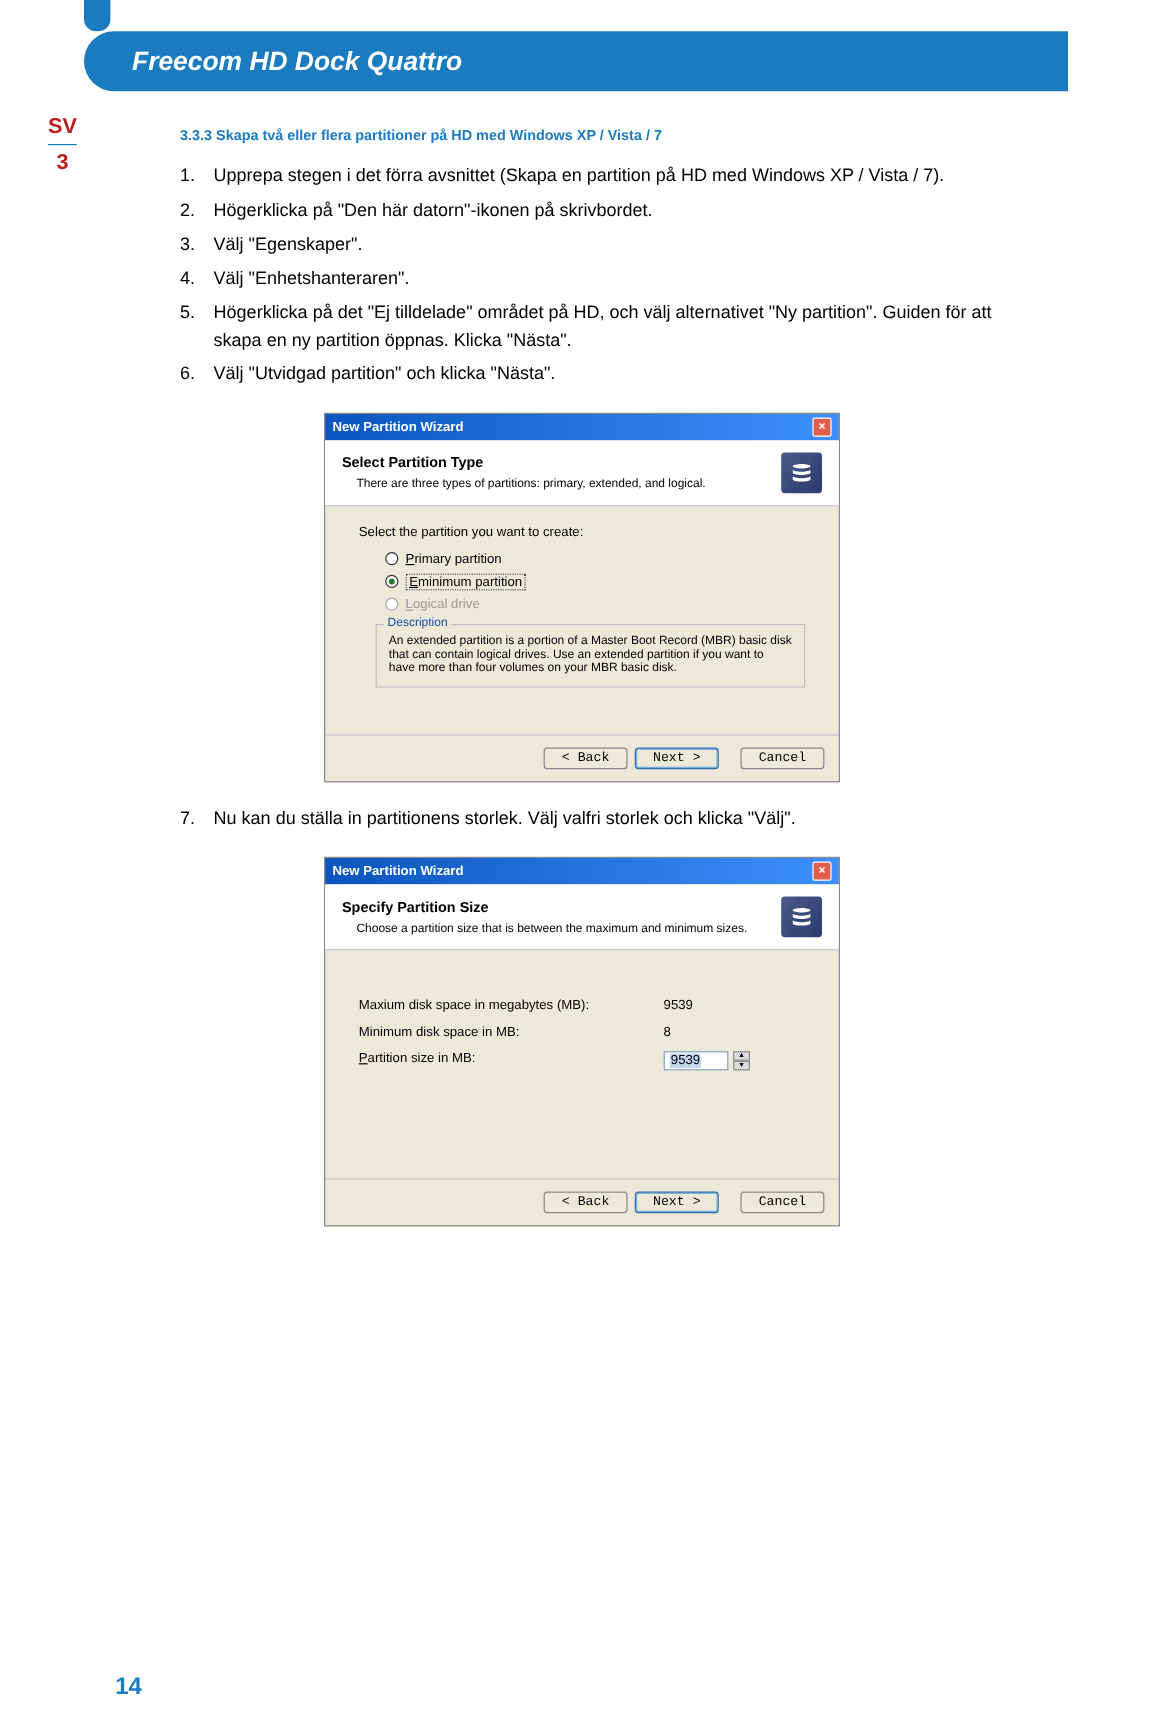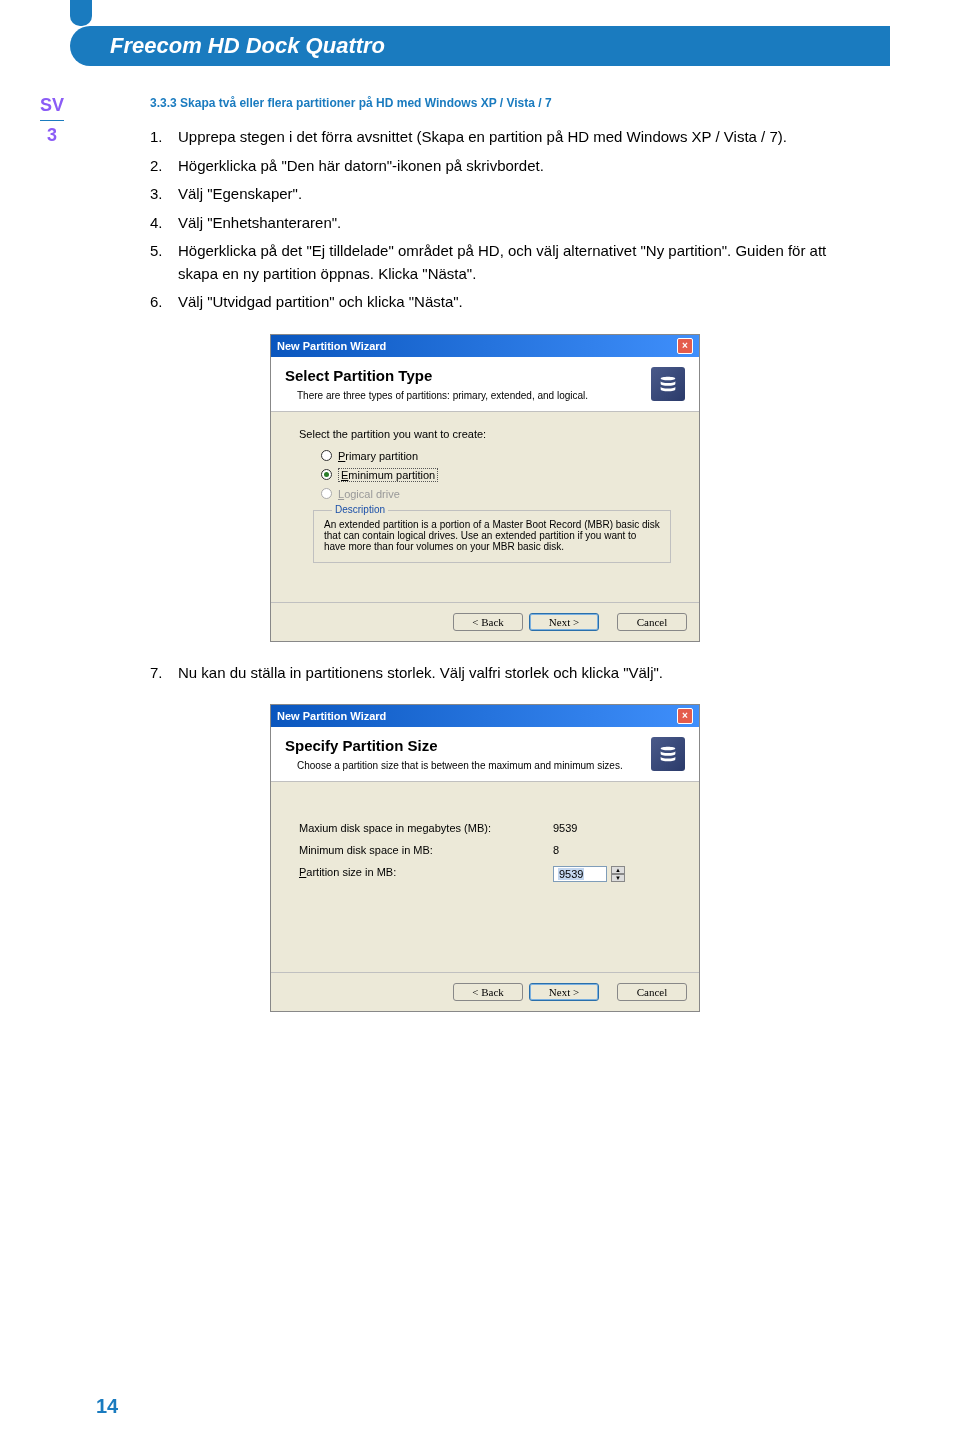--- a/index.html
+++ b/index.html
@@ -15,39 +15,39 @@
     left: 70px;
     width: 22px;
     height: 26px;
     background: #1a7bbf;
     border-radius: 0 0 10px 10px;
   }
   .header-bar {
     margin-top: 26px;
     margin-left: 70px;
     width: 820px;
-    height: 40px;
+    height: 50px;
     background: #1a7bbf;
     border-radius: 25px 0 0 25px;
     display: flex;
     align-items: center;
     padding-left: 40px;
   }
   .header-bar span {
     color: #fff;
     font-weight: 700;
     font-size: 22px;
     font-style: italic;
   }
   .side-label {
     position: absolute;
     top: 95px;
     left: 40px;
     text-align: center;
-    color: #8b5cf6;
+    color: #b91c1c;
     font-weight: 700;
     font-size: 18px;
   }
   .side-label .chap {
     margin-top: 4px;
   }
   .side-label .divider {
     border-bottom: 1px solid #1a7bbf;
     margin: 4px 0;
   }
@@ -109,21 +109,21 @@
   }
   .wiz-header {
     background: #fff;
     border-bottom: 1px solid #c0c0c0;
     padding: 10px 14px;
     display: flex;
     justify-content: space-between;
     align-items: center;
   }
   .wiz-header .txt b {
-    font-size: 15px;
+    font-size: 12px;
     margin-top: 40px;
   }
   .wiz-header .txt div {
     font-size: 10px;
     margin-left: 12px;
     margin-top: 6px;
   }
   .wiz-header .icon {
     width: 34px;
     height: 34px;
@@ -179,41 +179,41 @@
   .fieldset {
     border: 1px solid #c0c0c0;
     margin: 10px 0 0 14px;
     padding: 8px 10px 10px 10px;
     font-size: 10px;
     position: relative;
   }
   .fieldset .legend {
     position: absolute;
     top: -7px;
-    left: 18px;
+    left: 6px;
     background: #ece9d8;
     padding: 0 3px;
     color: #1a4fa8;
   }
   .wiz-footer {
     border-top: 1px solid #c0c0c0;
     padding: 10px 12px;
     display: flex;
     justify-content: flex-end;
     gap: 6px;
   }
   .btn {
     min-width: 70px;
     padding: 2px 10px;
     background: #ece9d8;
     border: 1px solid #888;
     border-radius: 3px;
     font-size: 11px;
     text-align: center;
-    font-family: Liberation Serif, serif;
+    font-family: Liberation Mono, monospace;
   }
   .btn.default {
     border: 1px solid #2a6fab;
     box-shadow: 0 0 0 1px #7ab0e0 inset;
   }
   .field-row {
     display: flex;
     margin-bottom: 10px;
     font-size: 11px;
     gap: 44px;

